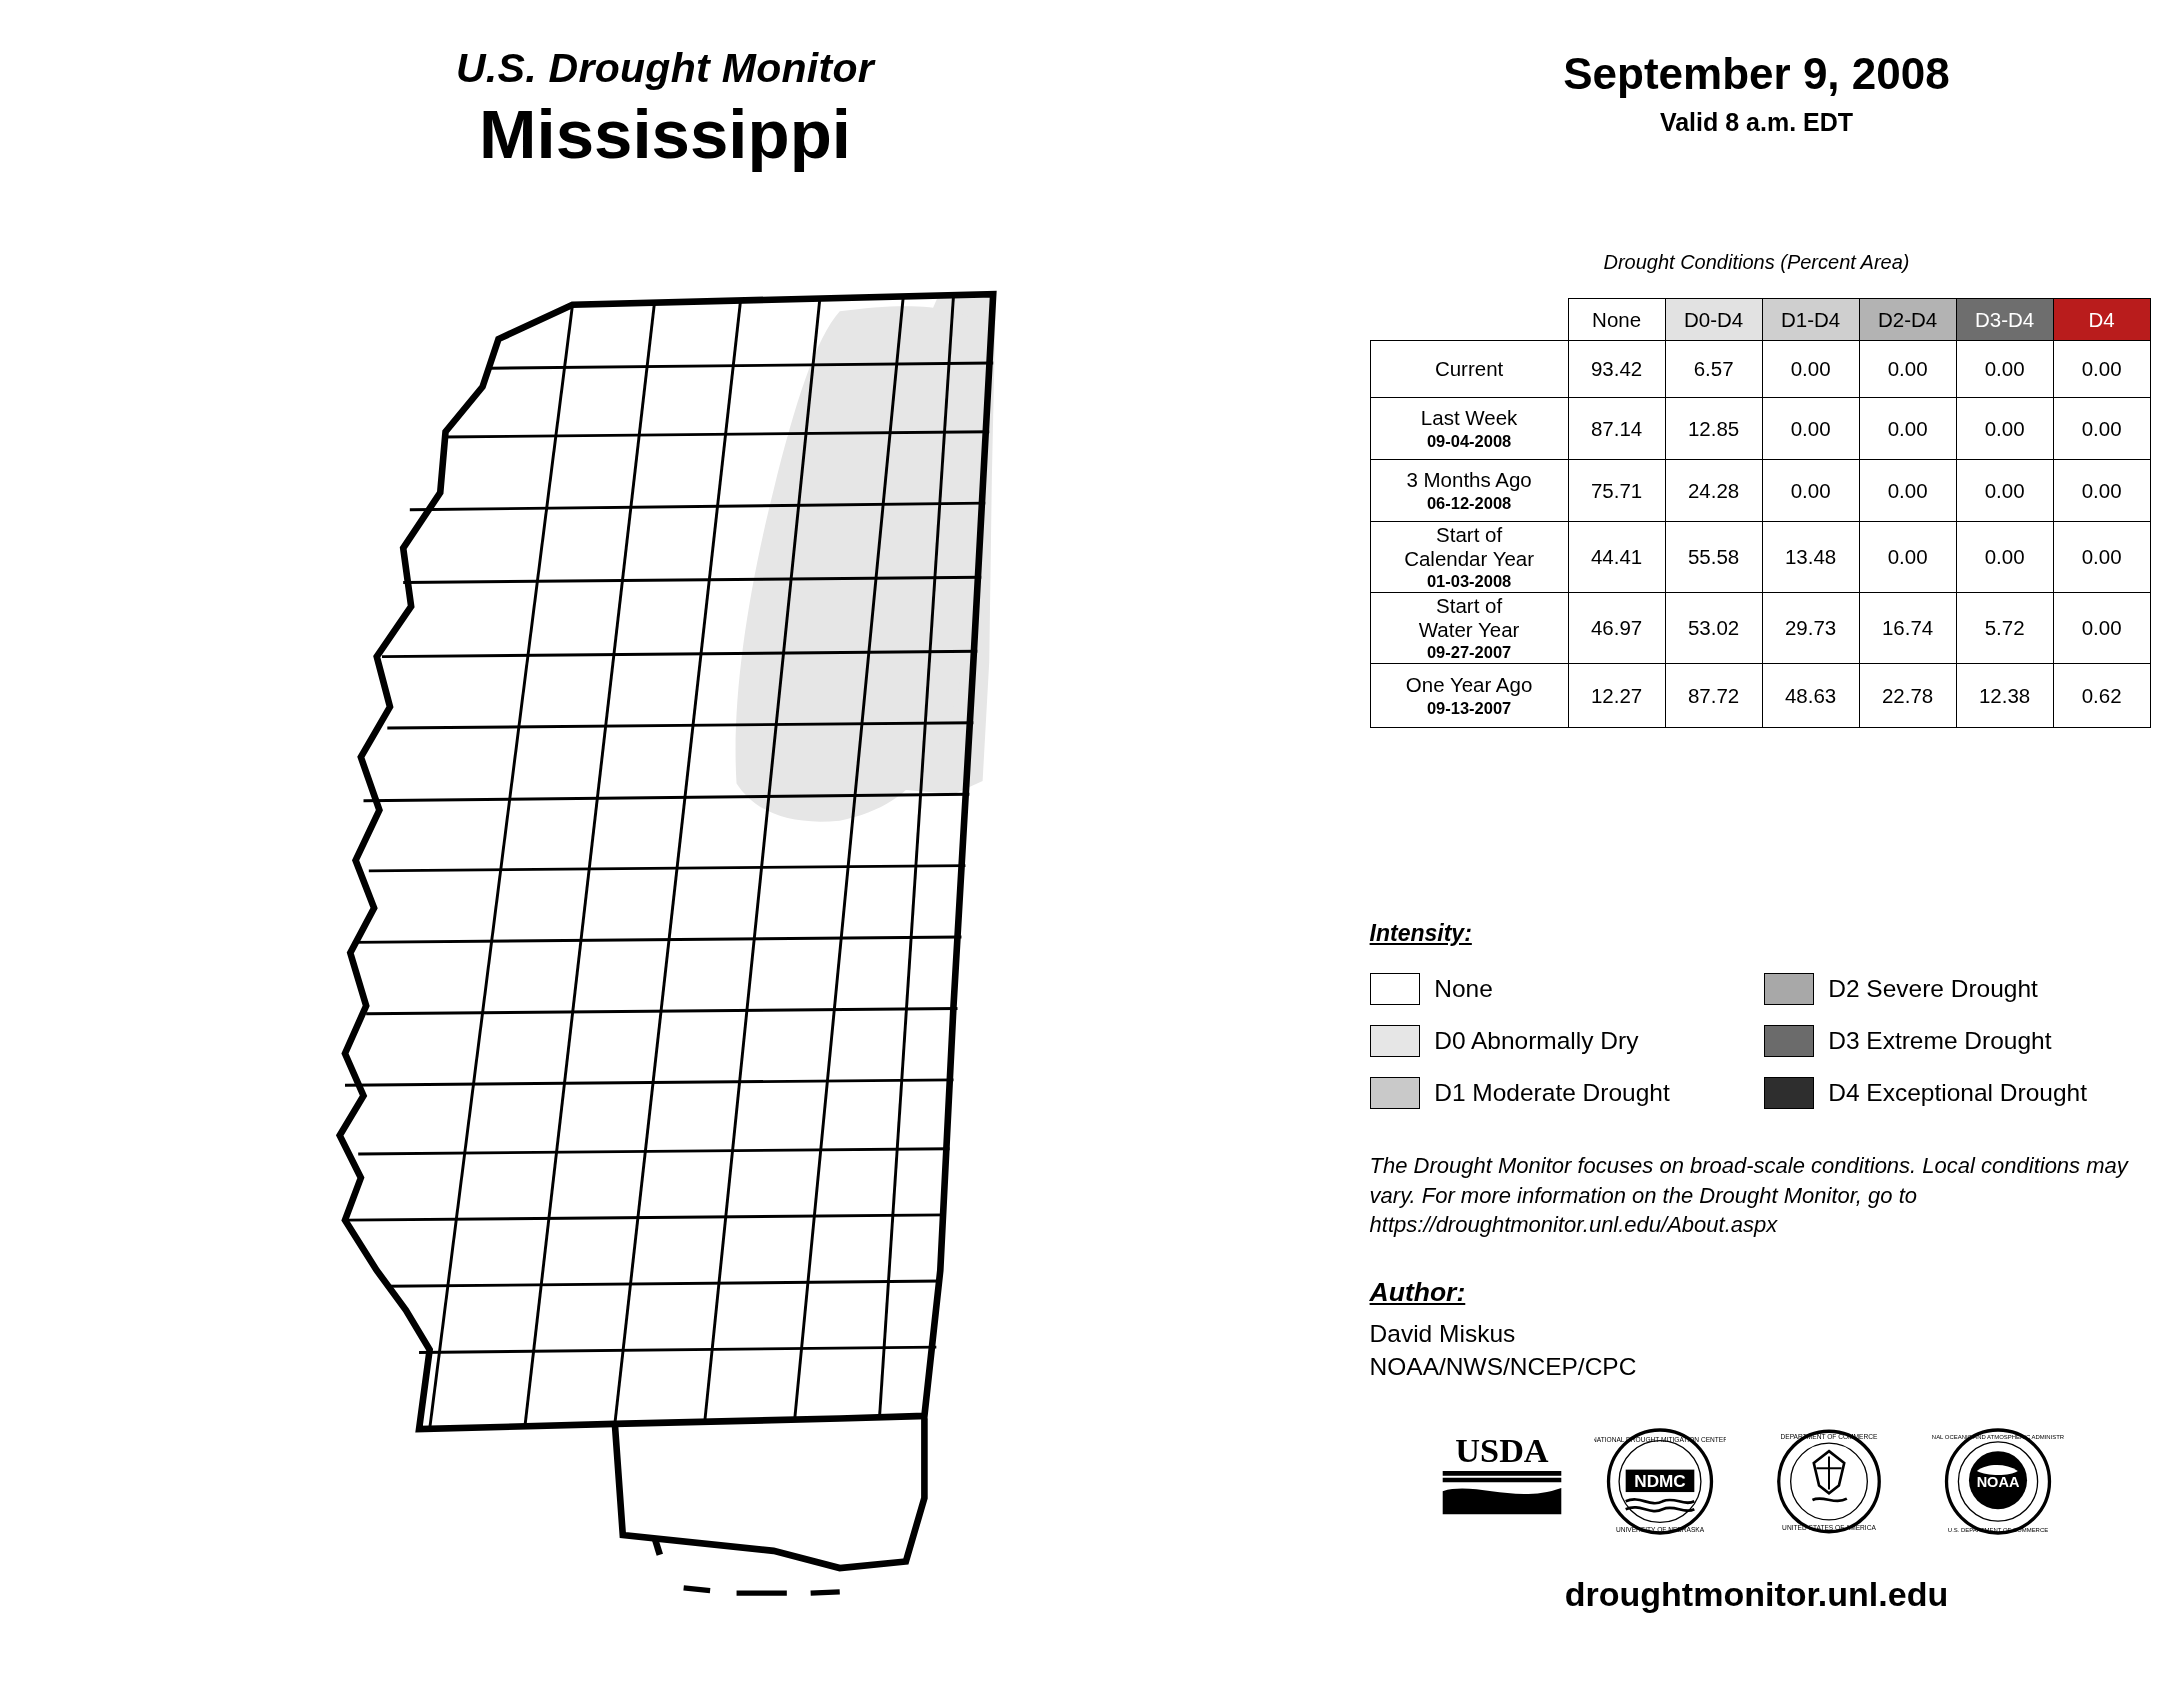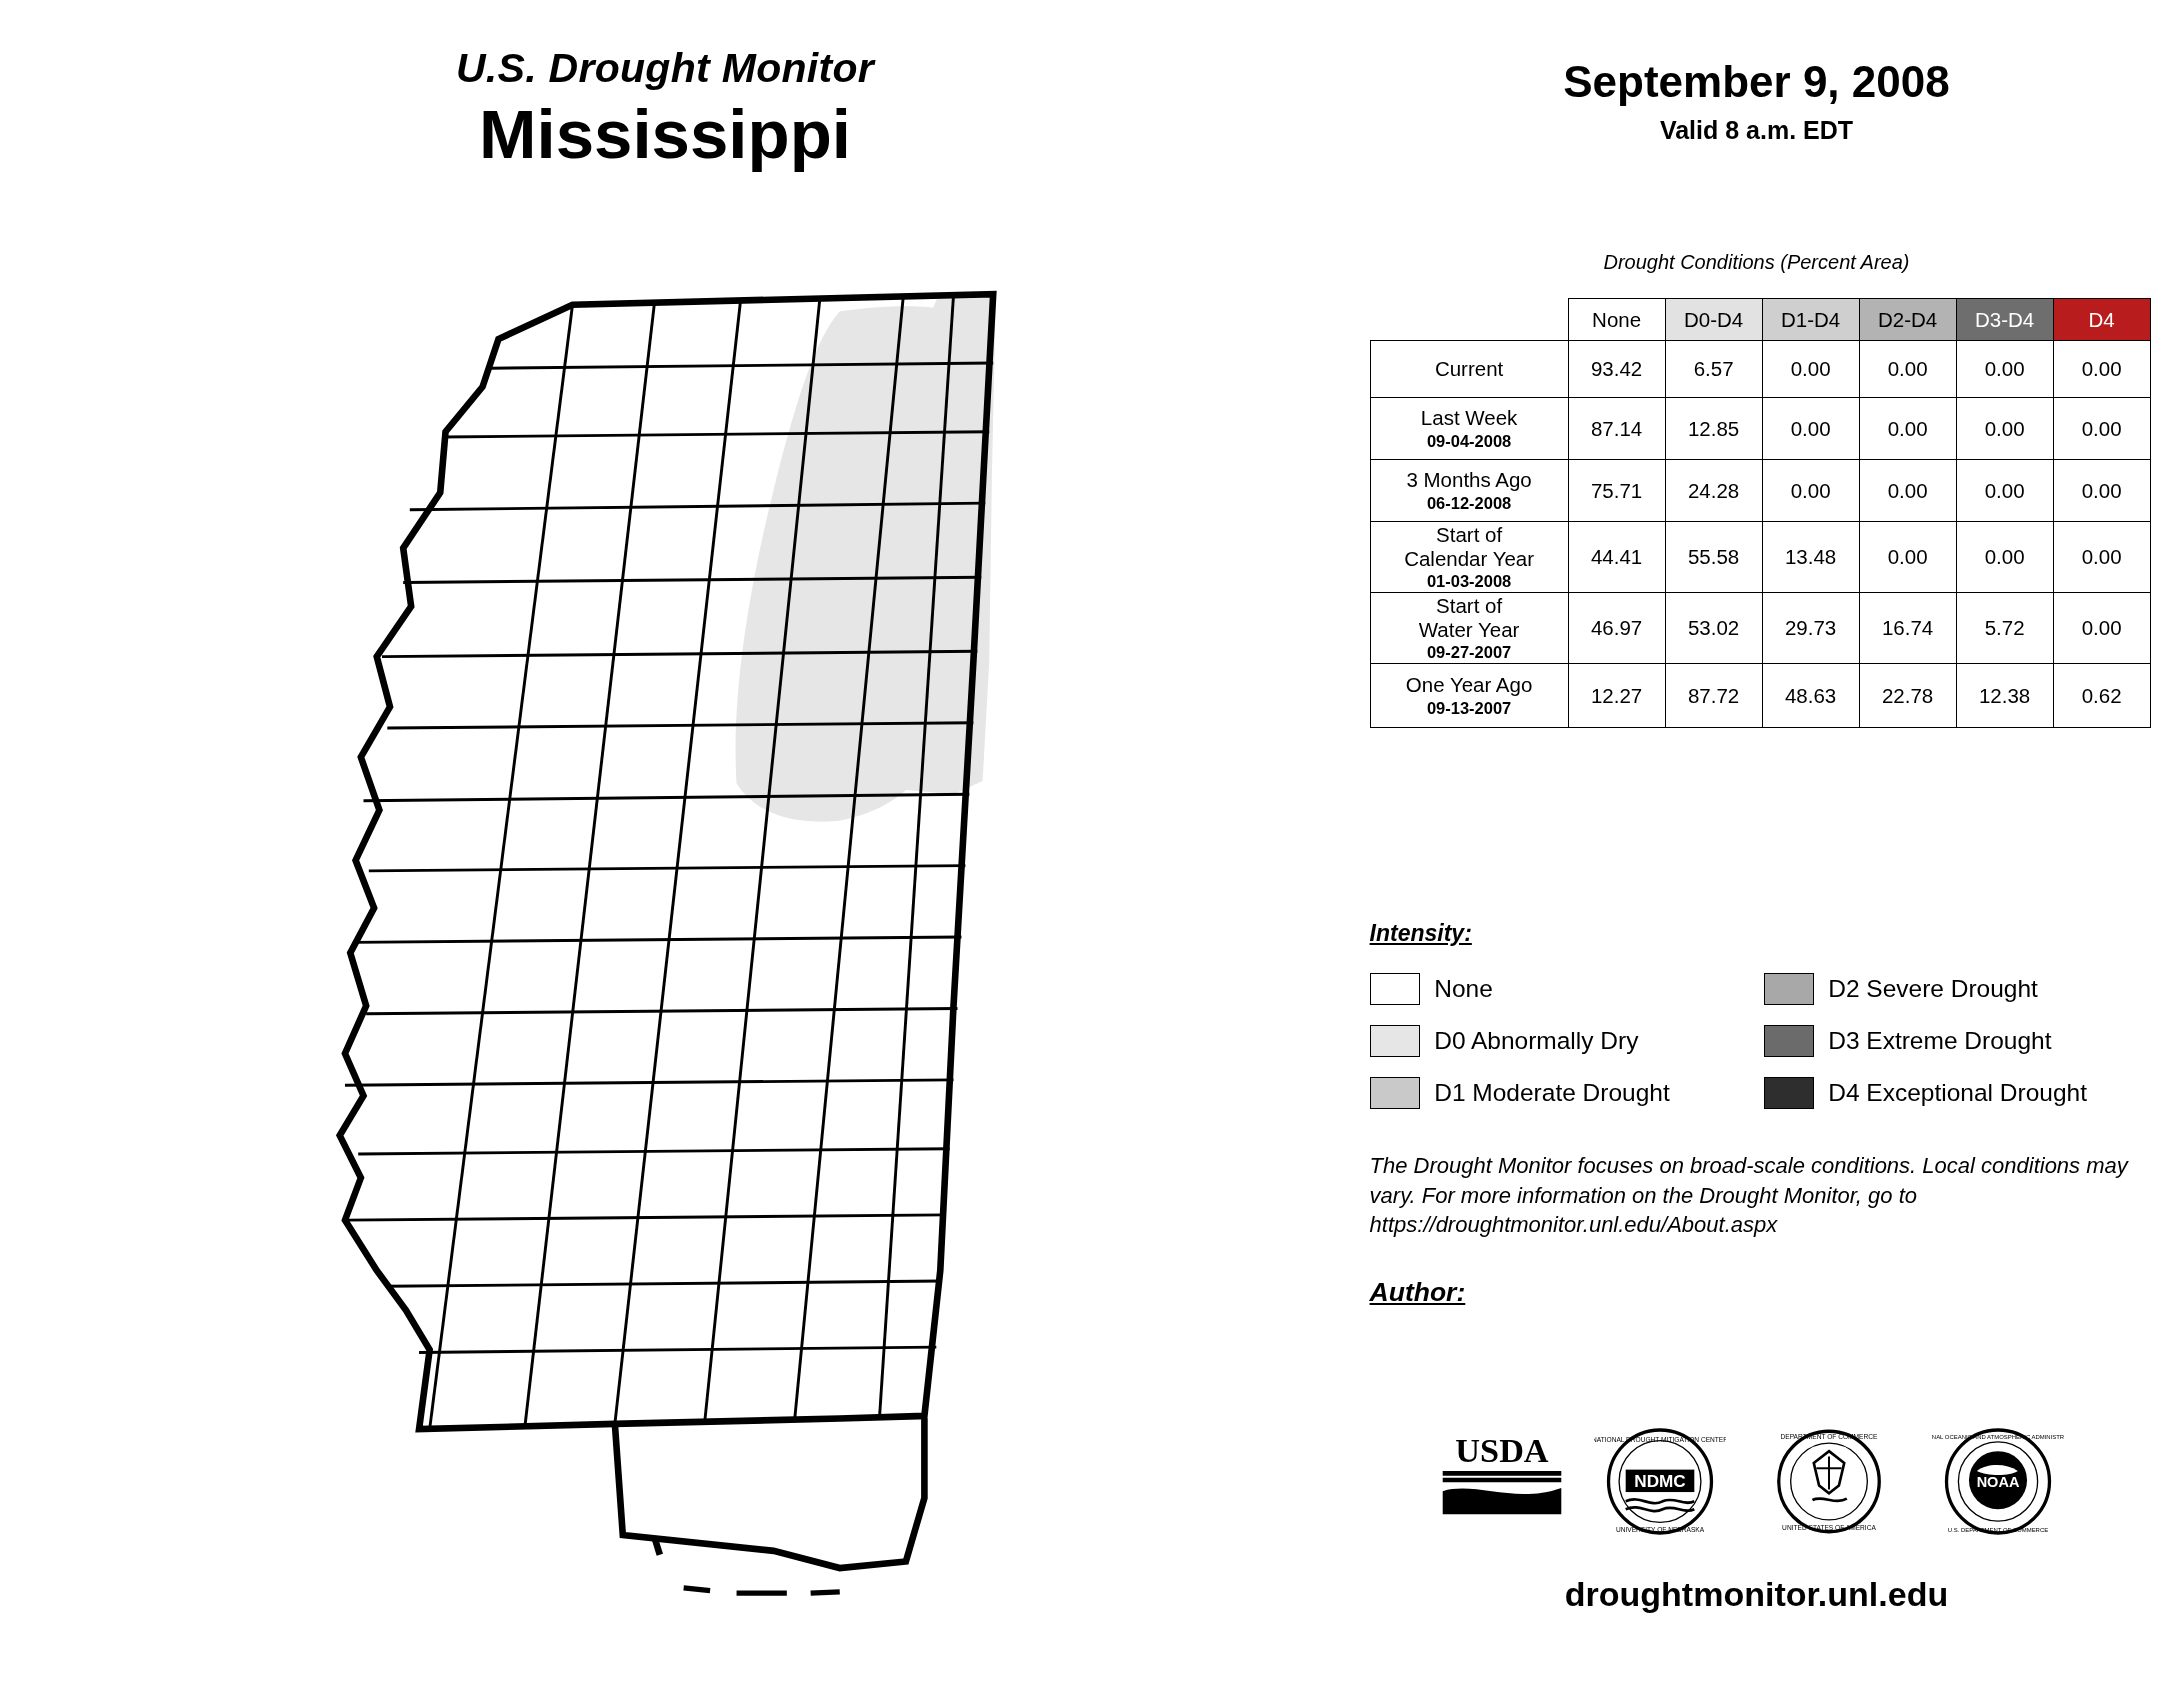--- a/index.html
+++ b/index.html
@@ -75,21 +75,20 @@
     position: absolute;
     left: 0;
     top: 50px;
     width: 787px;
     text-align: center;
   }
   .date-main {
     font-size: 44px;
     font-weight: bold;
     line-height: 1.1;
-    margin-top: 8px;
   }
   .date-released {
     font-size: 26.5px;
     font-weight: bold;
     font-style: italic;
     margin-top: 9.3px;
   }
   .date-valid {
     font-size: 25px;
     font-weight: bold;
@@ -482,20 +481,24 @@
         <div class="legend-item">
           <span class="swatch" style="background:#2e2e2e"></span>
           <span class="legend-label">D4 Exceptional Drought</span>
         </div>
       </div>
     </div>
 
     <div class="disclaimer">The Drought Monitor focuses on broad-scale conditions. Local conditions may vary. For more information on the Drought Monitor, go to https://droughtmonitor.unl.edu/About.aspx</div>
 
     <div class="author-head">Author:</div>
+    <div class="author-lines">
+      <div>David Miskus</div>
+      <div>NOAA/NWS/NCEP/CPC</div>
+    </div>
 
     <div class="logos">
 
       <div class="logo logo-ndmc">
         <svg width="132" height="119" viewBox="0 0 200 180" xmlns="http://www.w3.org/2000/svg">
           <circle cx="100" cy="90" r="78" fill="none" stroke="#000" stroke-width="5"></circle>
           <circle cx="100" cy="90" r="62" fill="none" stroke="#000" stroke-width="2"></circle>
           <rect x="48" y="72" width="104" height="34" fill="#000"></rect>
           <text x="100" y="99" font-family="Liberation Sans, sans-serif" font-size="26" font-weight="bold" text-anchor="middle" fill="#fff">NDMC</text>
           <path d="M48 120 C70 110, 85 130, 104 120 C122 112, 136 128, 152 120" fill="none" stroke="#000" stroke-width="4"></path>

